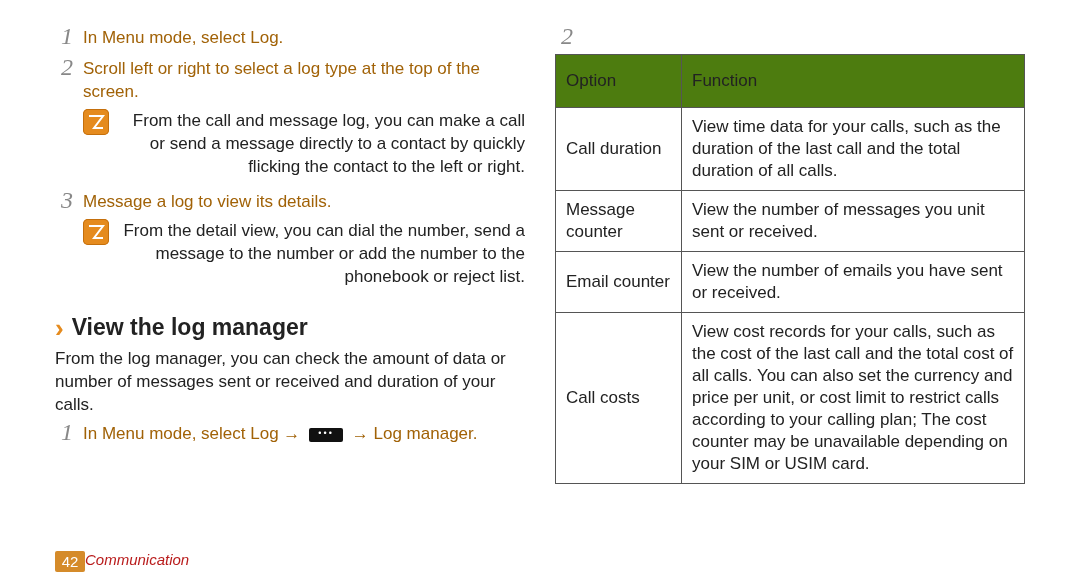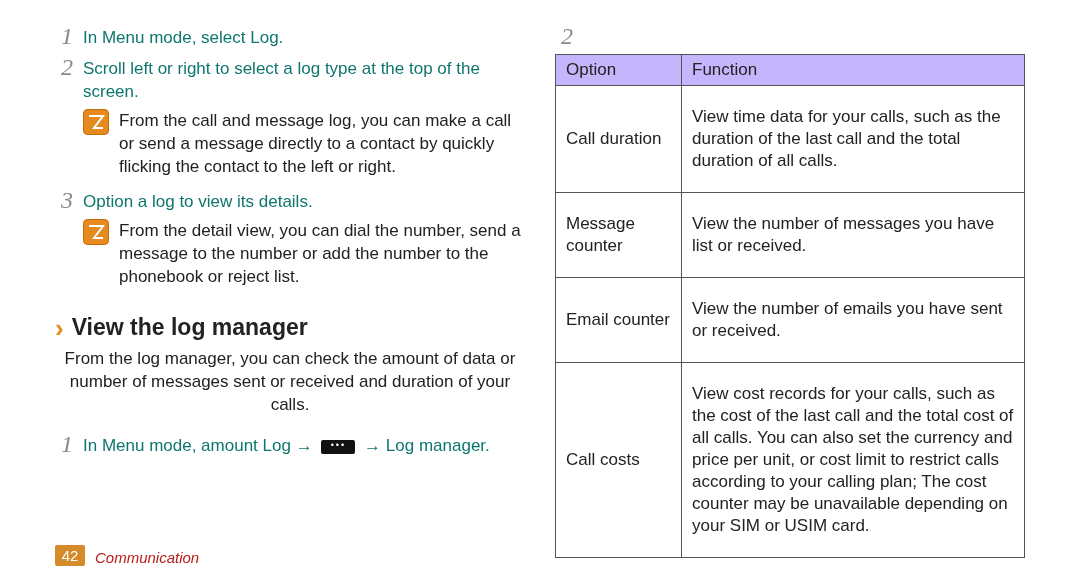--- a/index.html
+++ b/index.html
@@ -37,28 +37,29 @@
     font-size: 24px;
     line-height: 24px;
     color: #888;
     width: 18px;
     text-align: right;
     flex: none;
   }
   .step-text {
     font-size: 17px;
     line-height: 23px;
-    color: #0f766e;
+    color: #a16207;
     padding-top: 2px;
   }
   .note {
     display: flex;
     align-items: flex-start;
     gap: 10px;
     margin: 2px 0 10px 28px;
+    text-align: right;
   }
   .note-icon {
     width: 26px;
     height: 26px;
     flex: none;
     border-radius: 5px;
     background: #e58b1e;
     position: relative;
     box-shadow: inset 0 0 0 1px #c46f0c;
   }
@@ -88,22 +89,21 @@
   }
   .section-title {
     font-size: 23px;
     font-weight: bold;
     color: #222;
   }
   .para {
     font-size: 17px;
     line-height: 23px;
     color: #222;
-    margin-bottom: 16px;
-    text-align: center;
+    margin-bottom: 4px;
   }
   .menu-glyph {
     display: inline-block;
     width: 34px;
     height: 14px;
     background: #111;
     border-radius: 2px;
     vertical-align: middle;
     position: relative;
     margin: 0 4px;
@@ -123,40 +123,39 @@
     border-collapse: collapse;
     width: 100%;
     font-size: 17px;
     line-height: 22px;
     color: #222;
     margin-top: 4px;
   }
   table.opts th {
     text-align: left;
     font-weight: normal;
-    background: #c4b5fd;
+    background: #4d7c0f;
     border: 1px solid #555;
-    padding: 4px 10px;
+    padding: 15px 10px;
   }
   table.opts td {
     border: 1px solid #555;
-    padding: 20px 10px;
+    padding: 8px 10px;
     vertical-align: middle;
   }
   table.opts td.opt {
     width: 105px;
   }
 
   .footer {
     position: absolute;
     left: 55px;
-    bottom: 20px;
-    display: flex;
-    align-items: flex-end;
-    gap: 10px;
+    bottom: 14px;
+    display: flex;
+    align-items: flex-start;
   }
   .page-num {
     background: #d58b2a;
     color: #fff;
     font-size: 15px;
     padding: 2px 6px;
     border-radius: 2px;
     min-width: 18px;
     text-align: center;
   }
@@ -187,21 +186,21 @@
       <div class="note-icon">
         <svg viewBox="0 0 20 20">
             <path d="M3 4 L17 4 L8 16 L17 16" fill="none" stroke="#fff" stroke-width="2"></path>
           </svg>
       </div>
       <div class="note-text">From the call and message log, you can make a call or send a message directly to a contact by quickly flicking the contact to the left or right.</div>
     </div>
 
     <div class="step">
       <div class="step-num">3</div>
-      <div class="step-text">Option a log to view its details.</div>
+      <div class="step-text">Message a log to view its details.</div>
     </div>
 
     <div class="note">
       <div class="note-icon">
         <svg viewBox="0 0 20 20">
             <path d="M3 4 L17 4 L8 16 L17 16" fill="none" stroke="#fff" stroke-width="2"></path>
           </svg>
       </div>
       <div class="note-text">From the detail view, you can dial the number, send a message to the number or add the number to the phonebook or reject list.</div>
     </div>
@@ -209,21 +208,21 @@
     <div class="section-head">
       <span class="chev">›</span>
       <span class="section-title">View the log manager</span>
     </div>
 
     <div class="para">From the log manager, you can check the amount of data or number of messages sent or received and duration of your calls.</div>
 
     <div class="step">
       <div class="step-num">1</div>
       <div class="step-text">
-        <span>In Menu mode, amount Log → </span>
+        <span>In Menu mode, select Log → </span>
         <span class="menu-glyph"></span>
         <span> → Log manager.</span>
       </div>
     </div>
 
   </div>
 
   <div class="col">
 
     <div class="step">
@@ -235,21 +234,21 @@
           <tr>
         <th>Option</th>
         <th>Function</th>
       </tr>
       <tr>
         <td class="opt">Call duration</td>
         <td>View time data for your calls, such as the duration of the last call and the total duration of all calls.</td>
       </tr>
       <tr>
         <td class="opt">Message counter</td>
-        <td>View the number of messages you have list or received.</td>
+        <td>View the number of messages you unit sent or received.</td>
       </tr>
       <tr>
         <td class="opt">Email counter</td>
         <td>View the number of emails you have sent or received.</td>
       </tr>
       <tr>
         <td class="opt">Call costs</td>
         <td>View cost records for your calls, such as the cost of the last call and the total cost of all calls. You can also set the currency and price per unit, or cost limit to restrict calls according to your calling plan; The cost counter may be unavailable depending on your SIM or USIM card.</td>
       </tr>
     </tbody>

